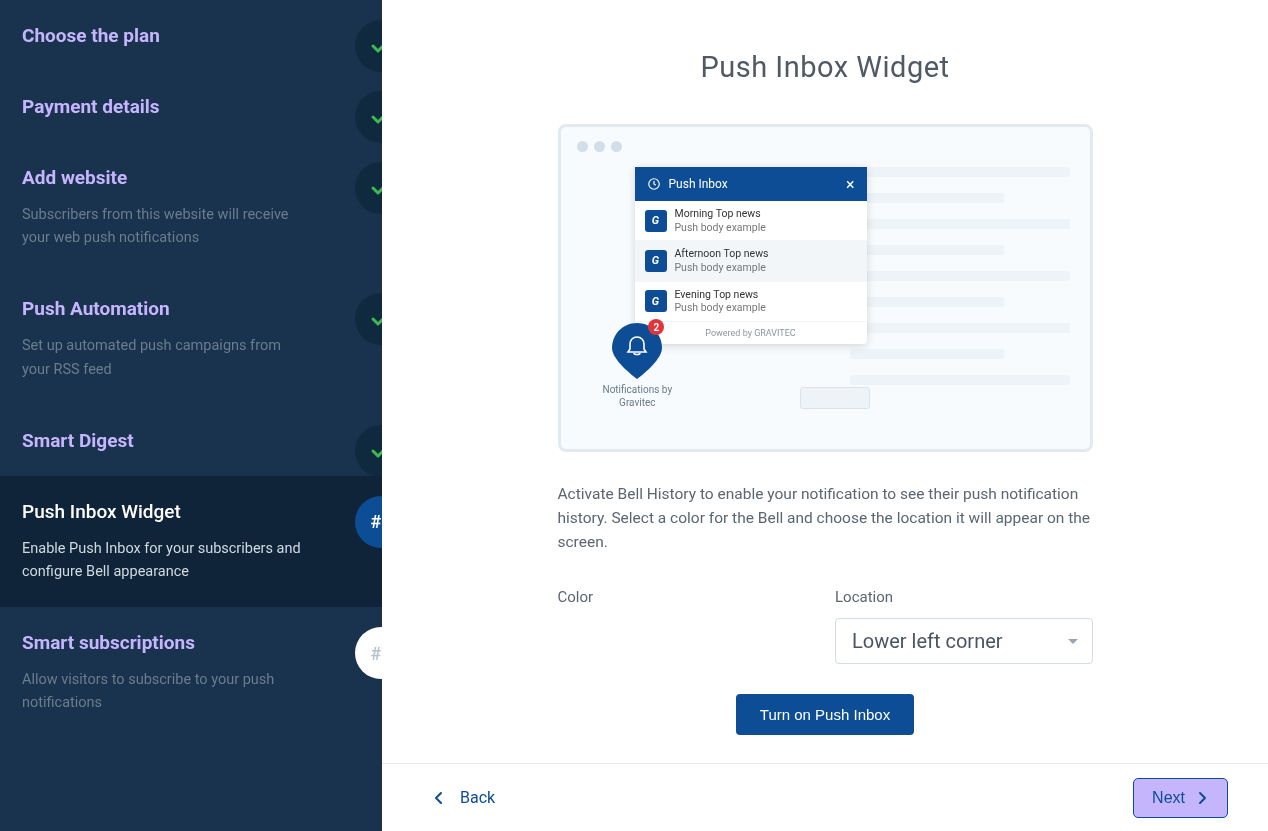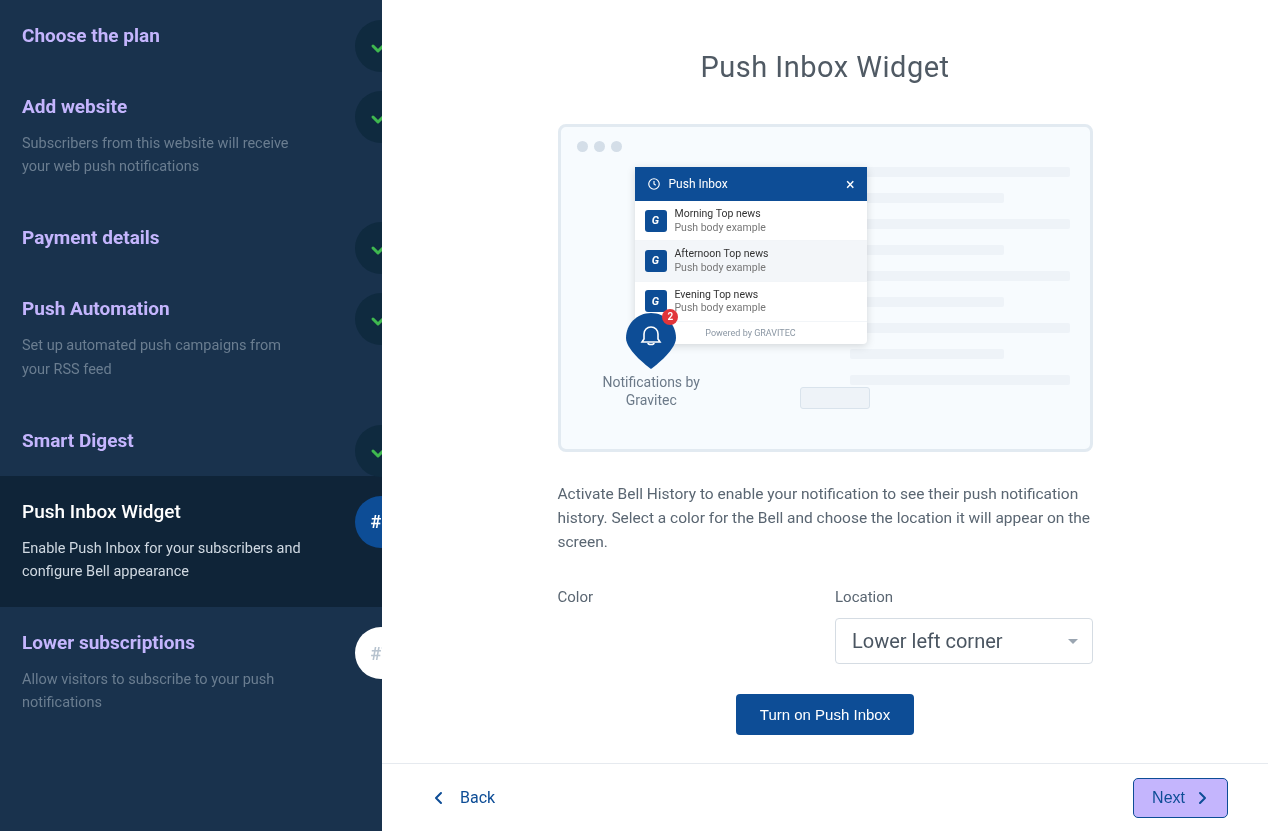--- a/index.html
+++ b/index.html
@@ -40,21 +40,21 @@
   .inbox-item:nth-child(3) { background: #f3f6f9; }
   .inbox-icon { width: 22px; height: 22px; background: #0d4d96; border-radius: 3px; display: flex; align-items: center; justify-content: center; color:#fff; font-weight:700; font-size:11px; font-style: italic;}
   .inbox-item-txt { font-size: 10.5px; line-height: 1.3; }
   .inbox-item-txt .t1 { color: #333; }
   .inbox-item-txt .t2 { color: #777; }
   .inbox-foot { text-align: center; font-size: 9px; color: #8a96a3; padding: 6px 0; }
   .bell-pin { position: absolute; left: 22px; bottom: 20px; text-align: center; z-index: 6; }
   .bell-shape { width: 50px; height: 56px; position: relative; margin: 0 auto 4px auto; }
   .bell-shape svg { width: 50px; height: 56px; }
   .bell-badge { position: absolute; top: -4px; right: -2px; width: 16px; height: 16px; background: #e1353a; border-radius: 50%; color: #fff; font-size: 10px; display: flex; align-items: center; justify-content: center; font-weight: 600; }
-  .bell-cap { font-size: 14px; color: #6c7a89; line-height: 1.3; }
+  .bell-cap { font-size: 10px; color: #6c7a89; line-height: 1.3; }
   .desc-text { font-size: 15.5px; color: #5a6672; line-height: 1.55; margin-bottom: 34px; max-width: 540px; }
   .form-row { display: flex; gap: 20px; max-width: 540px; margin-bottom: 30px; }
   .form-col { flex: 1; }
   .form-label { font-size: 15px; color: #5a6672; margin-bottom: 12px; display: block; }
   .input-wrap { position: relative; }
   .input-wrap input { width: 100%; height: 46px; border: 1px solid #d5dce3; border-radius: 4px; padding: 0 50px 0 16px; font-size: 16px; color: #4a5561; font-family: inherit; }
   .color-sw { position: absolute; right: 8px; top: 8px; width: 30px; height: 30px; border-radius: 4px; background: #0d4d96; }
   .select-wrap { position: relative; }
   .select-wrap .select-disp { width: 100%; height: 46px; border: 1px solid #d5dce3; border-radius: 4px; padding: 0 40px 0 16px; font-size: 20px; color: #4a5561; display: flex; align-items: center; background: #fff; cursor: pointer; }
   .select-wrap .caret { position: absolute; right: 14px; top: 50%; transform: translateY(-50%); width: 12px; height: 12px; }
@@ -76,31 +76,31 @@
     <div class="step completed">
       <div class="step-title">Choose the plan</div>
       <div class="step-badge done">
         <svg viewBox="0 0 24 24" fill="none" stroke="#3fb84f" stroke-width="3" stroke-linecap="round" stroke-linejoin="round">
             <polyline points="4 12 9 17 20 6"></polyline>
           </svg>
       </div>
     </div>
 
     <div class="step completed">
+      <div class="step-title">Payment details</div>
+      <div class="step-badge done">
+        <svg viewBox="0 0 24 24" fill="none" stroke="#3fb84f" stroke-width="3" stroke-linecap="round" stroke-linejoin="round">
+            <polyline points="4 12 9 17 20 6"></polyline>
+          </svg>
+      </div>
+    </div>
+
+    <div class="step completed">
       <div class="step-title">Add website</div>
       <div class="step-desc">Subscribers from this website will receive your web push notifications</div>
-      <div class="step-badge done">
-        <svg viewBox="0 0 24 24" fill="none" stroke="#3fb84f" stroke-width="3" stroke-linecap="round" stroke-linejoin="round">
-            <polyline points="4 12 9 17 20 6"></polyline>
-          </svg>
-      </div>
-    </div>
-
-    <div class="step completed">
-      <div class="step-title">Payment details</div>
       <div class="step-badge done">
         <svg viewBox="0 0 24 24" fill="none" stroke="#3fb84f" stroke-width="3" stroke-linecap="round" stroke-linejoin="round">
             <polyline points="4 12 9 17 20 6"></polyline>
           </svg>
       </div>
     </div>
 
     <div class="step completed">
       <div class="step-title">Push Automation</div>
       <div class="step-desc">Set up automated push campaigns from your RSS feed</div>
@@ -122,21 +122,21 @@
 
     <div class="step active">
       <div class="step-title">Push Inbox Widget</div>
       <div class="step-desc">Enable Push Inbox for your subscribers and configure Bell appearance</div>
       <div class="step-badge current">
         <span class="num">#6</span>
       </div>
     </div>
 
     <div class="step">
-      <div class="step-title">Lower subscriptions</div>
+      <div class="step-title">Smart subscriptions</div>
       <div class="step-desc">Allow visitors to subscribe to your push notifications</div>
       <div class="step-badge future">
         <span class="num">#7</span>
       </div>
     </div>
 
   </aside>
 
   <main class="main">
     <div class="content">

